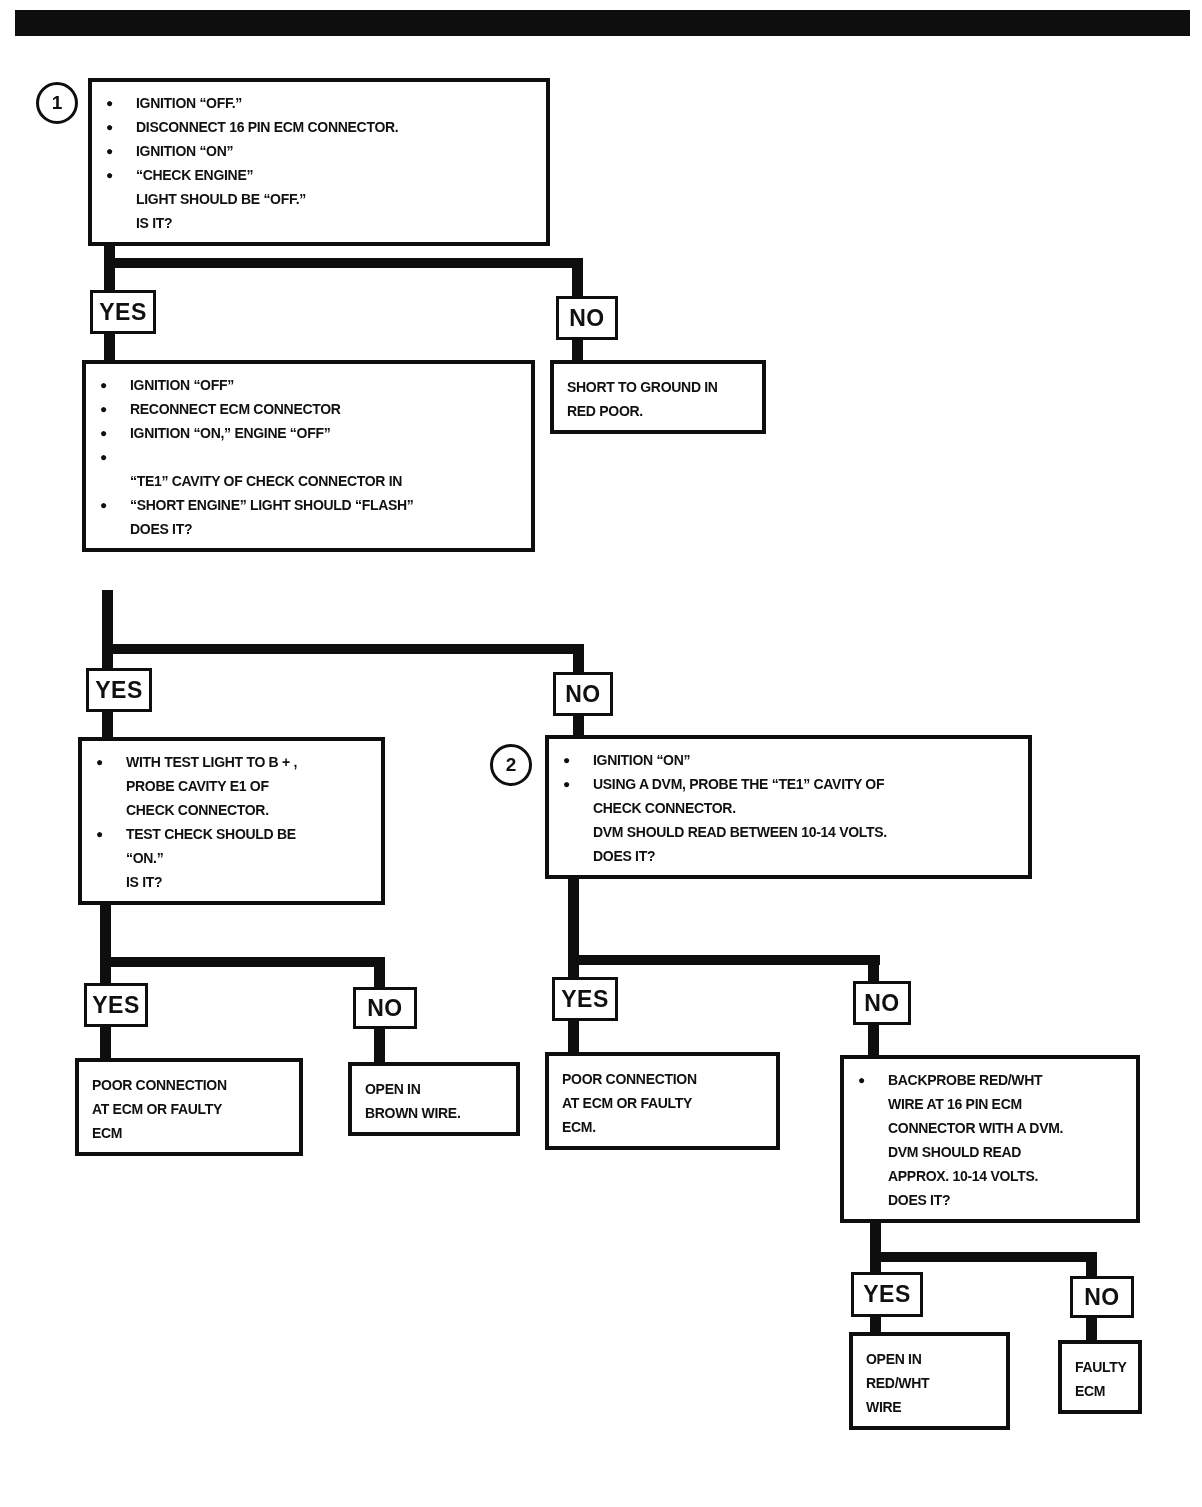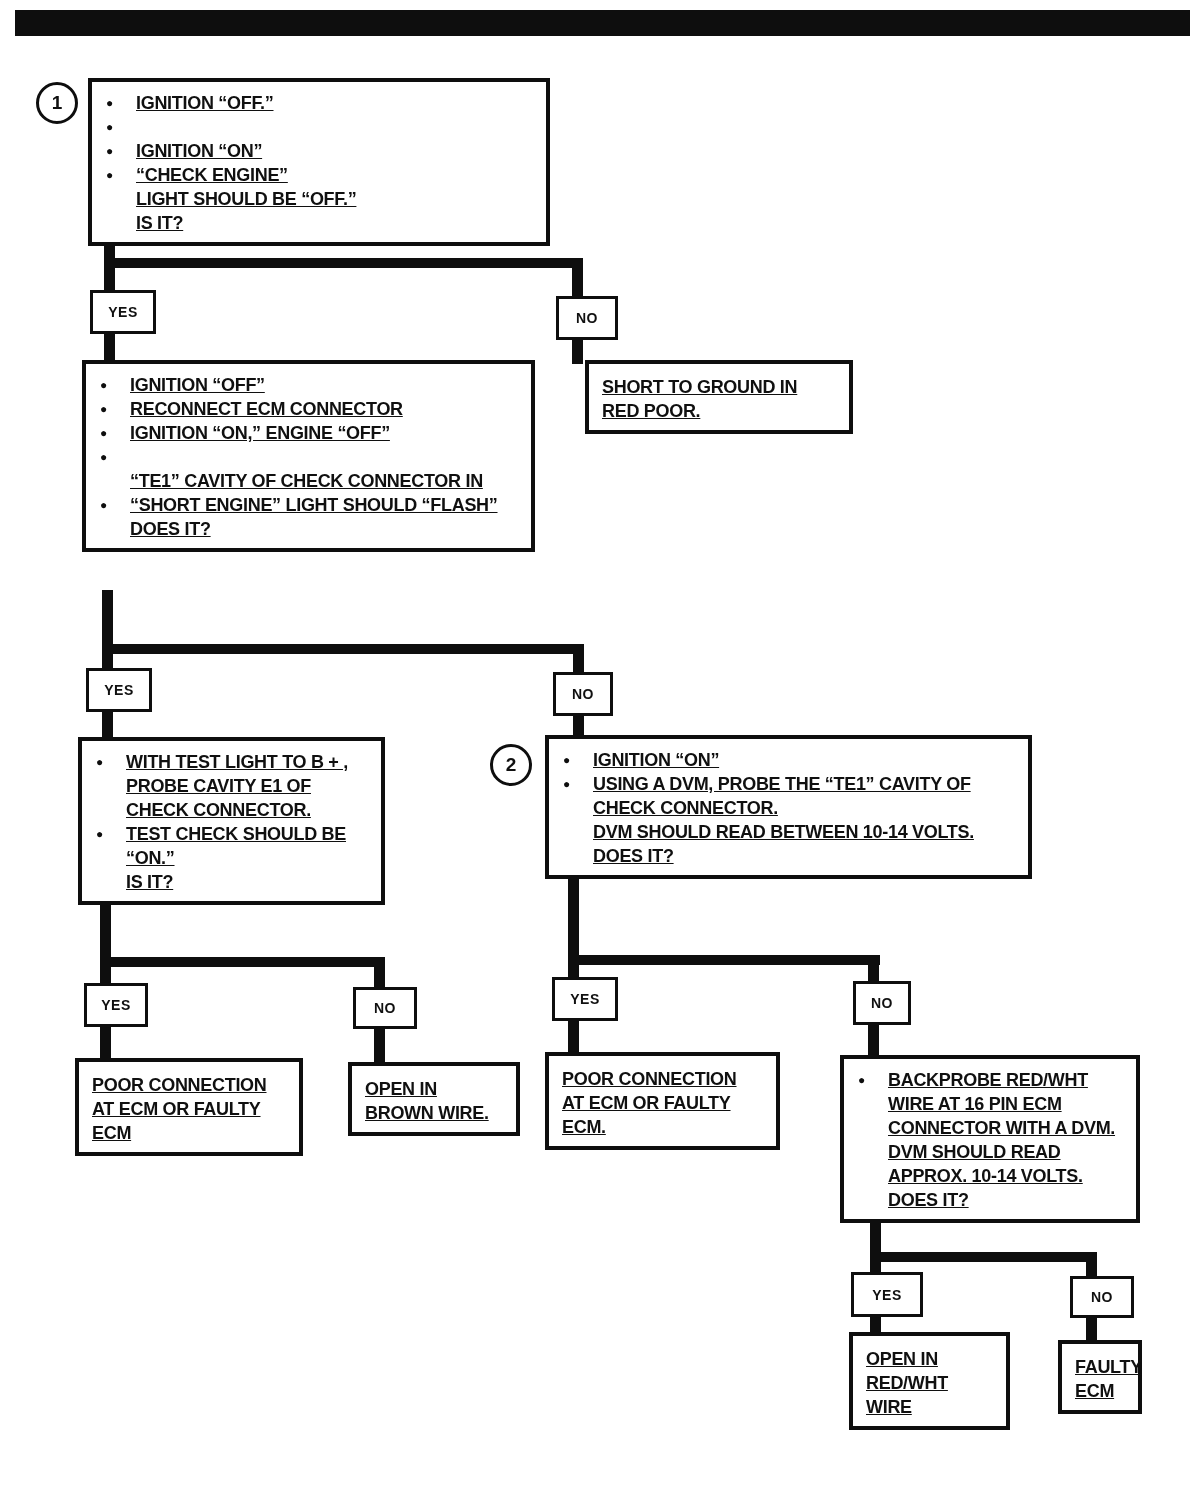--- a/index.html
+++ b/index.html
@@ -22,34 +22,33 @@
     z-index:2;
   }
   .bline{display:flex;align-items:flex-start;}
   .bdot{
     flex:0 0 30px;
     font-size:12px;
     line-height:24px;
     color:#0e0e0e;
   }
   .btxt{
-    font-size:18px;
+    font-size:14px;
     line-height:24px;
     font-weight:bold;
     letter-spacing:-0.3px;
     white-space:nowrap;
-    text-decoration:underline;
   }
   .node.plain{padding:11px 8px 7px 13px;}
   .tag{
     position:absolute;
     border:3px solid #0e0e0e;
     background:#ffffff;
     display:flex;align-items:center;justify-content:center;
-    font-size:14px;font-weight:bold;letter-spacing:0.5px;
+    font-size:23px;font-weight:bold;letter-spacing:0.5px;
     box-sizing:border-box;
     z-index:3;
   }
   .badge{
     position:absolute;
     width:42px;height:42px;
     border:3px solid #0e0e0e;
     border-radius:50%;
     background:#ffffff;
     display:flex;align-items:center;justify-content:center;
@@ -103,40 +102,41 @@
   <div class="badge" style="left:36px;top:82px;">1</div>
   <div class="badge" style="left:490px;top:744px;">2</div>
 
   <div class="node" style="left:88px;top:78px;width:462px;">
       <div class="bline">
         <span class="bdot">●</span>
         <span class="btxt">IGNITION “OFF.”</span>
       </div>
       <div class="bline">
         <span class="bdot">●</span>
+        <span class="btxt">DISCONNECT 16 PIN ECM CONNECTOR.</span>
       </div>
       <div class="bline">
         <span class="bdot">●</span>
         <span class="btxt">IGNITION “ON”</span>
       </div>
       <div class="bline">
         <span class="bdot">●</span>
         <span class="btxt">“CHECK ENGINE”</span>
       </div>
       <div class="bline">
         <span class="bdot"></span>
         <span class="btxt">LIGHT SHOULD BE “OFF.”</span>
       </div>
       <div class="bline">
         <span class="bdot"></span>
         <span class="btxt">IS IT?</span>
       </div>
     </div>
 
-  <div class="node plain" style="left:550px;top:360px;width:268px;margin-left:35px;">
+  <div class="node plain" style="left:550px;top:360px;width:216px;">
       <div class="bline">
         <span class="btxt">SHORT TO GROUND IN</span>
       </div>
       <div class="bline">
         <span class="btxt">RED POOR.</span>
       </div>
     </div>
 
   <div class="node" style="left:82px;top:360px;width:453px;">
       <div class="bline">

